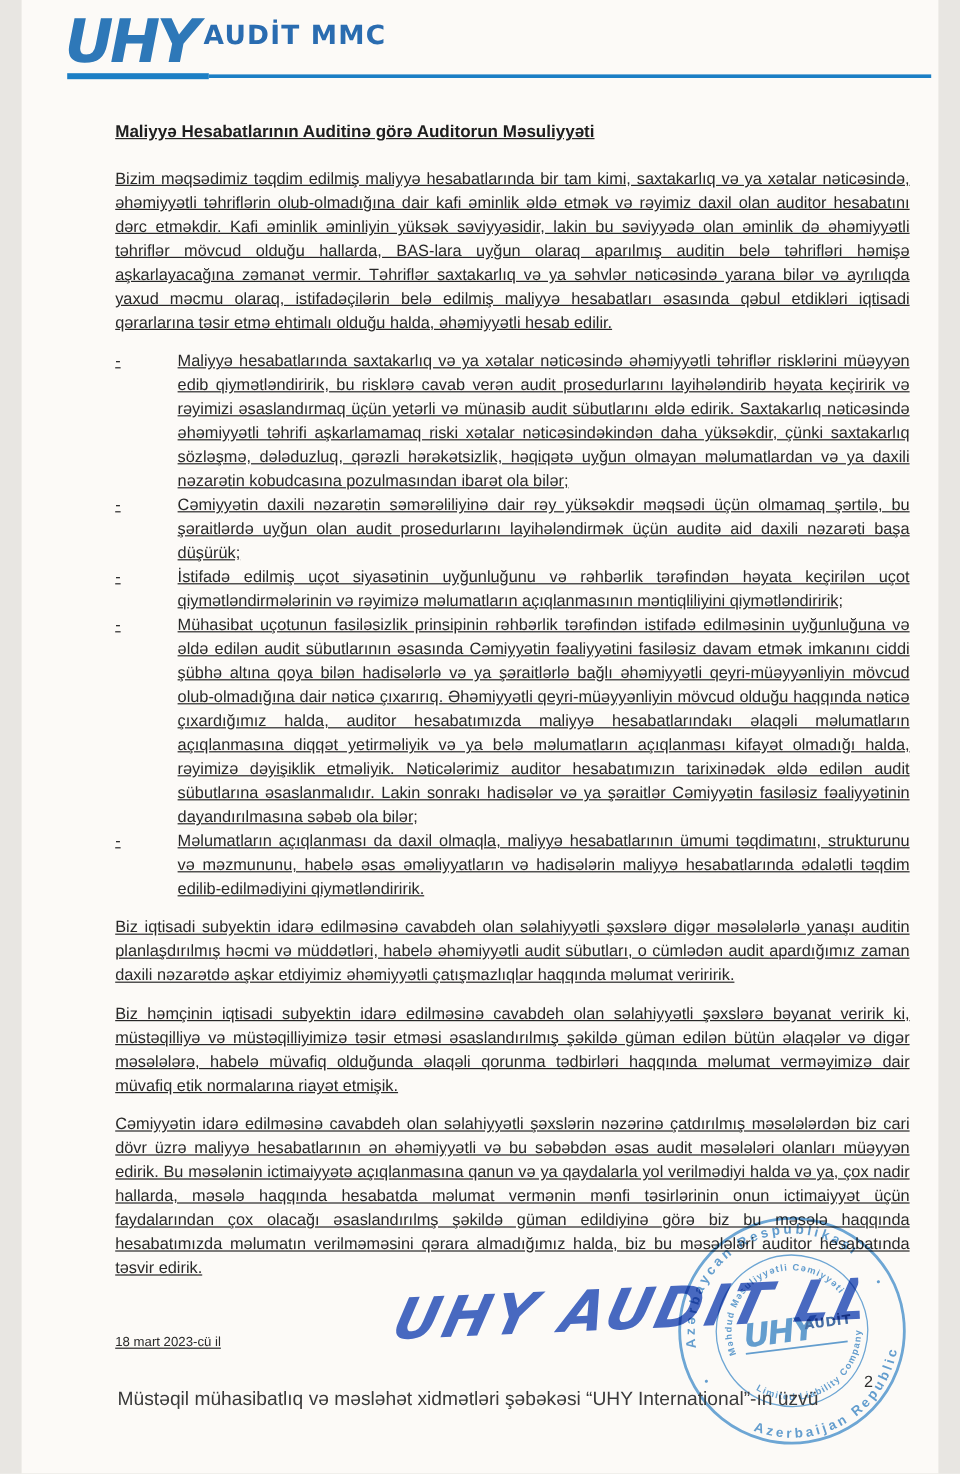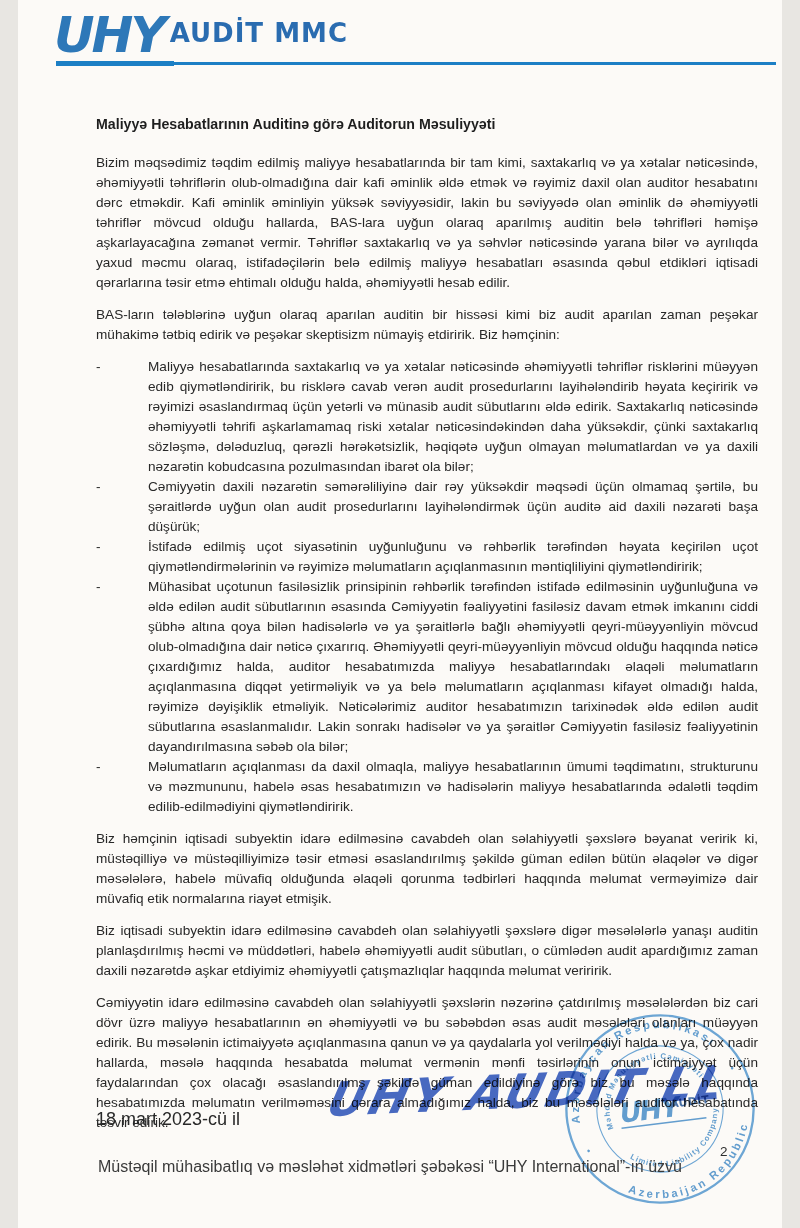--- a/index.html
+++ b/index.html
@@ -14,41 +14,41 @@
   }
   
   .header{position:absolute;left:36px;top:10px;display:flex;align-items:flex-start;}
   .logo-uhy{
     font-family:"DejaVu Sans",sans-serif;
     font-size:50px;font-style:italic;font-weight:bold;
     color:#2e78b8;letter-spacing:-3px;line-height:1;
   }
   .logo-suffix{
     font-family:"DejaVu Sans",sans-serif;
-    font-size:26px;font-weight:bold;color:#2a6cb0;
+    font-size:22px;font-weight:bold;color:#2a6cb0;
     letter-spacing:1px;margin:8px 0 0 6px;
   }
   .rule{position:absolute;left:38px;right:6px;top:61px;display:flex;align-items:flex-start;}
   .rule-thick{width:118px;height:5px;background:#1c7fc5;}
   .rule-thin{flex:1;height:2.5px;background:#1c7fc5;margin-top:1px;}
 
   
   .content{
-    position:absolute;left:78px;top:114px;width:662px;
-    font-size:13.6px;line-height:20px;text-align:justify;
+    position:absolute;left:78px;top:100px;width:662px;
+    font-size:13.6px;line-height:20px;text-align:justify;text-decoration:underline;
   }
   .doc-title{font-size:14.2px;font-weight:bold;margin:0 0 19px 0;text-align:left;color:#1e1e1e;}
   .para{margin:0 0 12px 0;}
   .bullet-list{margin:0 0 12px 0;}
   .bullet-row{display:flex;}
   .dash{flex:0 0 52px;}
   .bullet-text{flex:1;margin:0;}
 
   
-  .signoff{position:absolute;left:78px;top:1106px;font-size:18px;line-height:26px;}
+  .signoff{position:absolute;left:78px;top:1106px;font-size:11px;line-height:26px;text-decoration:underline;}
 
   
   .signature{
     position:absolute;left:288px;top:1038px;width:410px;height:104px;
     transform:rotate(-2.5deg);
     mix-blend-mode:multiply;
   }
   .sig-text{
     font-family:"DejaVu Sans",sans-serif;
     font-size:47px;font-style:italic;font-weight:bold;
@@ -86,47 +86,46 @@
   </div>
   <div class="rule">
     <div class="rule-thick"></div>
     <div class="rule-thin"></div>
   </div>
 
   <div class="content">
     <h1 class="doc-title">Maliyyə Hesabatlarının Auditinə görə Auditorun Məsuliyyəti</h1>
 
     <p class="para">Bizim məqsədimiz təqdim edilmiş maliyyə hesabatlarında bir tam kimi, saxtakarlıq və ya xətalar nəticəsində, əhəmiyyətli təhriflərin olub-olmadığına dair kafi əminlik əldə etmək və rəyimiz daxil olan auditor hesabatını dərc etməkdir. Kafi əminlik əminliyin yüksək səviyyəsidir, lakin bu səviyyədə olan əminlik də əhəmiyyətli təhriflər mövcud olduğu hallarda, BAS-lara uyğun olaraq aparılmış auditin belə təhrifləri həmişə aşkarlayacağına zəmanət vermir. Təhriflər saxtakarlıq və ya səhvlər nəticəsində yarana bilər və ayrılıqda yaxud məcmu olaraq, istifadəçilərin belə edilmiş maliyyə hesabatları əsasında qəbul etdikləri iqtisadi qərarlarına təsir etmə ehtimalı olduğu halda, əhəmiyyətli hesab edilir.</p>
-    <p class="para">BAS-ların tələblərinə uyğun olaraq aparılan auditin bir hissəsi kimi biz audit aparılan zaman peşəkar mühakimə tətbiq edirik və peşəkar skeptisizm nümayiş etdiririk. Biz həmçinin:</p>
 
     <div class="bullet-list">
       <div class="bullet-row">
         <span class="dash">-</span>
         <p class="bullet-text">Maliyyə hesabatlarında saxtakarlıq və ya xətalar nəticəsində əhəmiyyətli təhriflər risklərini müəyyən edib qiymətləndiririk, bu risklərə cavab verən audit prosedurlarını layihələndirib həyata keçiririk və rəyimizi əsaslandırmaq üçün yetərli və münasib audit sübutlarını əldə edirik. Saxtakarlıq nəticəsində əhəmiyyətli təhrifi aşkarlamamaq riski xətalar nəticəsindəkindən daha yüksəkdir, çünki saxtakarlıq sözləşmə, dələduzluq, qərəzli hərəkətsizlik, həqiqətə uyğun olmayan məlumatlardan və ya daxili nəzarətin kobudcasına pozulmasından ibarət ola bilər;</p>
       </div>
       <div class="bullet-row">
         <span class="dash">-</span>
         <p class="bullet-text">Cəmiyyətin daxili nəzarətin səmərəliliyinə dair rəy yüksəkdir məqsədi üçün olmamaq şərtilə, bu şəraitlərdə uyğun olan audit prosedurlarını layihələndirmək üçün auditə aid daxili nəzarəti başa düşürük;</p>
       </div>
       <div class="bullet-row">
         <span class="dash">-</span>
         <p class="bullet-text">İstifadə edilmiş uçot siyasətinin uyğunluğunu və rəhbərlik tərəfindən həyata keçirilən uçot qiymətləndirmələrinin və rəyimizə məlumatların açıqlanmasının məntiqliliyini qiymətləndiririk;</p>
       </div>
       <div class="bullet-row">
         <span class="dash">-</span>
         <p class="bullet-text">Mühasibat uçotunun fasiləsizlik prinsipinin rəhbərlik tərəfindən istifadə edilməsinin uyğunluğuna və əldə edilən audit sübutlarının əsasında Cəmiyyətin fəaliyyətini fasiləsiz davam etmək imkanını ciddi şübhə altına qoya bilən hadisələrlə və ya şəraitlərlə bağlı əhəmiyyətli qeyri-müəyyənliyin mövcud olub-olmadığına dair nəticə çıxarırıq. Əhəmiyyətli qeyri-müəyyənliyin mövcud olduğu haqqında nəticə çıxardığımız halda, auditor hesabatımızda maliyyə hesabatlarındakı əlaqəli məlumatların açıqlanmasına diqqət yetirməliyik və ya belə məlumatların açıqlanması kifayət olmadığı halda, rəyimizə dəyişiklik etməliyik. Nəticələrimiz auditor hesabatımızın tarixinədək əldə edilən audit sübutlarına əsaslanmalıdır. Lakin sonrakı hadisələr və ya şəraitlər Cəmiyyətin fasiləsiz fəaliyyətinin dayandırılmasına səbəb ola bilər;</p>
       </div>
       <div class="bullet-row">
         <span class="dash">-</span>
-        <p class="bullet-text">Məlumatların açıqlanması da daxil olmaqla, maliyyə hesabatlarının ümumi təqdimatını, strukturunu və məzmununu, habelə əsas hesabatımızın və hadisələrin maliyyə hesabatlarında ədalətli təqdim edilib-edilmədiyini qiymətləndiririk.</p>
+        <p class="bullet-text">Məlumatların açıqlanması da daxil olmaqla, maliyyə hesabatlarının ümumi təqdimatını, strukturunu və məzmununu, habelə əsas əməliyyatların və hadisələrin maliyyə hesabatlarında ədalətli təqdim edilib-edilmədiyini qiymətləndiririk.</p>
       </div>
     </div>
 
+    <p class="para">Biz iqtisadi subyektin idarə edilməsinə cavabdeh olan səlahiyyətli şəxslərə digər məsələlərlə yanaşı auditin planlaşdırılmış həcmi və müddətləri, habelə əhəmiyyətli audit sübutları, o cümlədən audit apardığımız zaman daxili nəzarətdə aşkar etdiyimiz əhəmiyyətli çatışmazlıqlar haqqında məlumat veriririk.</p>
     <p class="para">Biz həmçinin iqtisadi subyektin idarə edilməsinə cavabdeh olan səlahiyyətli şəxslərə bəyanat veririk ki, müstəqilliyə və müstəqilliyimizə təsir etməsi əsaslandırılmış şəkildə güman edilən bütün əlaqələr və digər məsələlərə, habelə müvafiq olduğunda əlaqəli qorunma tədbirləri haqqında məlumat verməyimizə dair müvafiq etik normalarına riayət etmişik.</p>
-    <p class="para">Biz iqtisadi subyektin idarə edilməsinə cavabdeh olan səlahiyyətli şəxslərə digər məsələlərlə yanaşı auditin planlaşdırılmış həcmi və müddətləri, habelə əhəmiyyətli audit sübutları, o cümlədən audit apardığımız zaman daxili nəzarətdə aşkar etdiyimiz əhəmiyyətli çatışmazlıqlar haqqında məlumat veriririk.</p>
     <p class="para">Cəmiyyətin idarə edilməsinə cavabdeh olan səlahiyyətli şəxslərin nəzərinə çatdırılmış məsələlərdən biz cari dövr üzrə maliyyə hesabatlarının ən əhəmiyyətli və bu səbəbdən əsas audit məsələləri olanları müəyyən edirik. Bu məsələnin ictimaiyyətə açıqlanmasına qanun və ya qaydalarla yol verilmədiyi halda və ya, çox nadir hallarda, məsələ haqqında hesabatda məlumat vermənin mənfi təsirlərinin onun ictimaiyyət üçün faydalarından çox olacağı əsaslandırılmş şəkildə güman edildiyinə görə biz bu məsələ haqqında hesabatımızda məlumatın verilməməsini qərara almadığımız halda, biz bu məsələləri auditor hesabatında təsvir edirik.</p>
   </div>
 
   <div class="signoff">
     <div>18 mart 2023-cü il</div>
   </div>
 
   <svg class="signature" viewBox="0 0 410 104" aria-hidden="true">
     <text class="sig-text" transform="translate(18,70) skewX(-16)">UHY AUDIT LLC</text>
   </svg>

